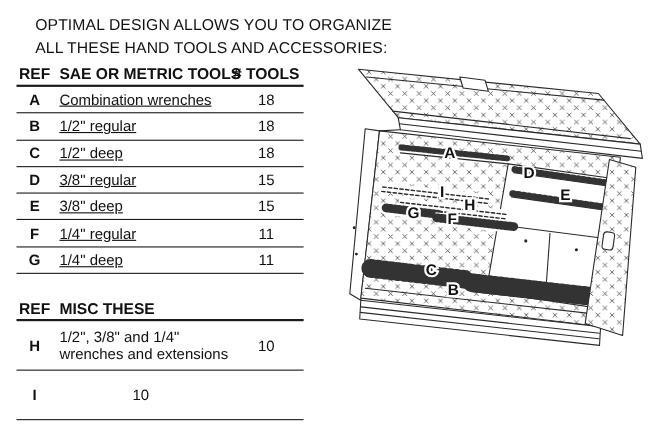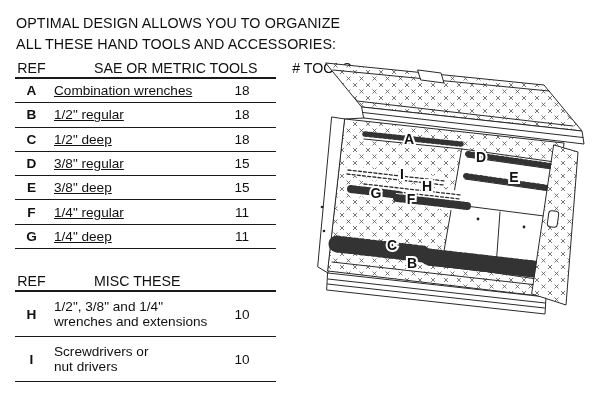--- a/index.html
+++ b/index.html
@@ -2,30 +2,30 @@
 <html><head>
 <meta charset="utf-8">
 <style>
   html,body{margin:0;padding:0;}
   body{
     width:600px;height:402px;background:#ffffff;position:relative;overflow:hidden;
     font-family:"Liberation Sans",sans-serif;color:#111;
     -webkit-font-smoothing:antialiased;
   }
   .title{
-    position:absolute;left:16px;top:13px;
+    position:absolute;left:32px;top:13px;
     font-size:14.3px;line-height:21px;letter-spacing:.1px;white-space:nowrap;
   }
   .tbl{position:absolute;left:15px;width:261px;}
   #tbl1{top:55px;}
   #tbl2{top:268px;}
   .thead{
     display:grid;grid-template-columns:33px 160px 68px;align-items:end;
-    font-weight:normal;font-size:14.2px;height:21px;padding-bottom:1px;
-    border-bottom:2px solid #1a1a1a;white-space:nowrap;gap:40px;
+    font-weight:bold;font-size:14.2px;height:21px;padding-bottom:1px;
+    border-bottom:2px solid #1a1a1a;white-space:nowrap;
   }
   .h-ref{text-align:center;}
   .h-tool{padding-left:6px;}
   .h-num{text-align:center;}
   .trow{
     display:grid;grid-template-columns:33px 160px 68px;align-items:center;
     height:23.3px;border-bottom:1.2px solid #1a1a1a;font-size:13.6px;
   }
   .trow2{
     display:grid;grid-template-columns:33px 160px 68px;align-items:center;
@@ -97,24 +97,20 @@
   <div class="trow2">
     <div class="c-ref">H</div>
     <div class="c-tool2">
       <div>1/2", 3/8" and 1/4"</div>
       <div>wrenches and extensions</div>
     </div>
     <div class="c-num">10</div>
   </div>
   <div class="trow2">
     <div class="c-ref">I</div>
-    <div class="c-tool2">
-      <div>Screwdrivers or</div>
-      <div>nut drivers</div>
-    </div>
     <div class="c-num">10</div>
   </div>
 </div>
 
 <svg class="art" viewBox="0 0 290 300" xmlns="http://www.w3.org/2000/svg">
   <defs>
     <pattern id="dp" width="13" height="13" patternUnits="userSpaceOnUse">
       <rect width="13" height="13" fill="#ffffff"></rect>
       <path d="M2,2 L6,6 M6,2 L2,6" stroke="#555" stroke-width="0.8" fill="none"></path>
       <path d="M8.5,8.5 L12.5,12.5 M12.5,8.5 L8.5,12.5" stroke="#555" stroke-width="0.8" fill="none"></path>

